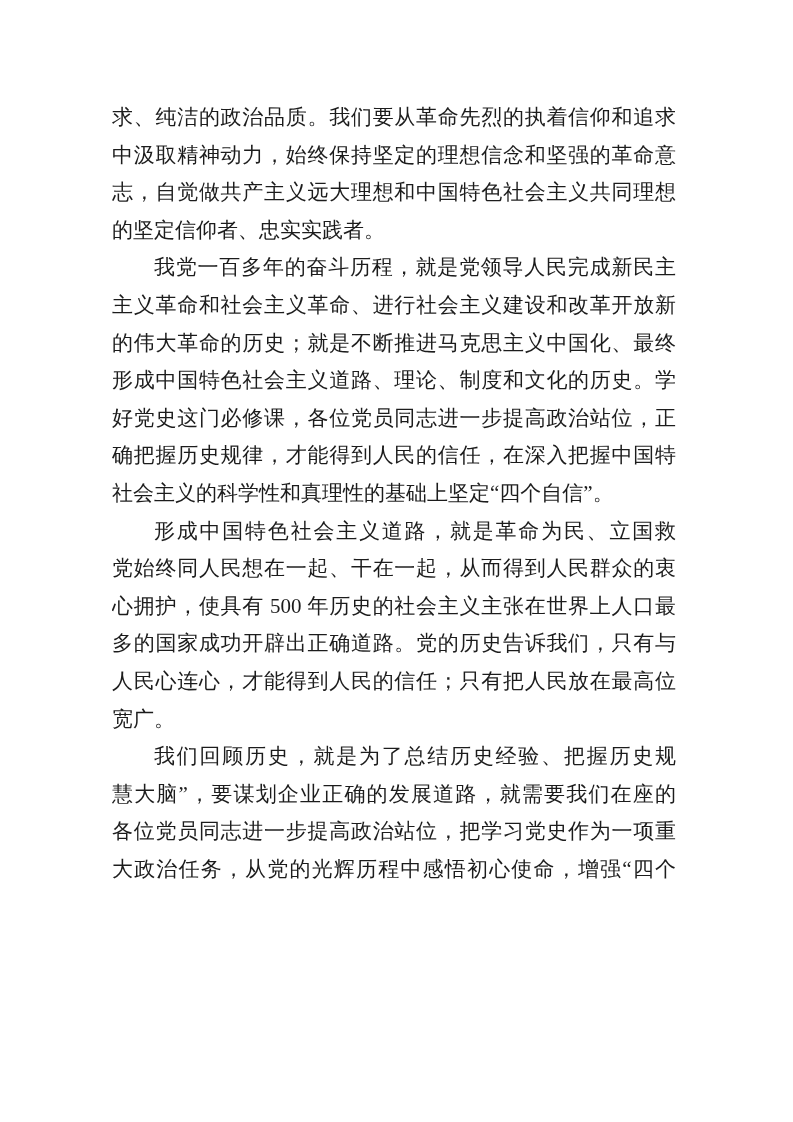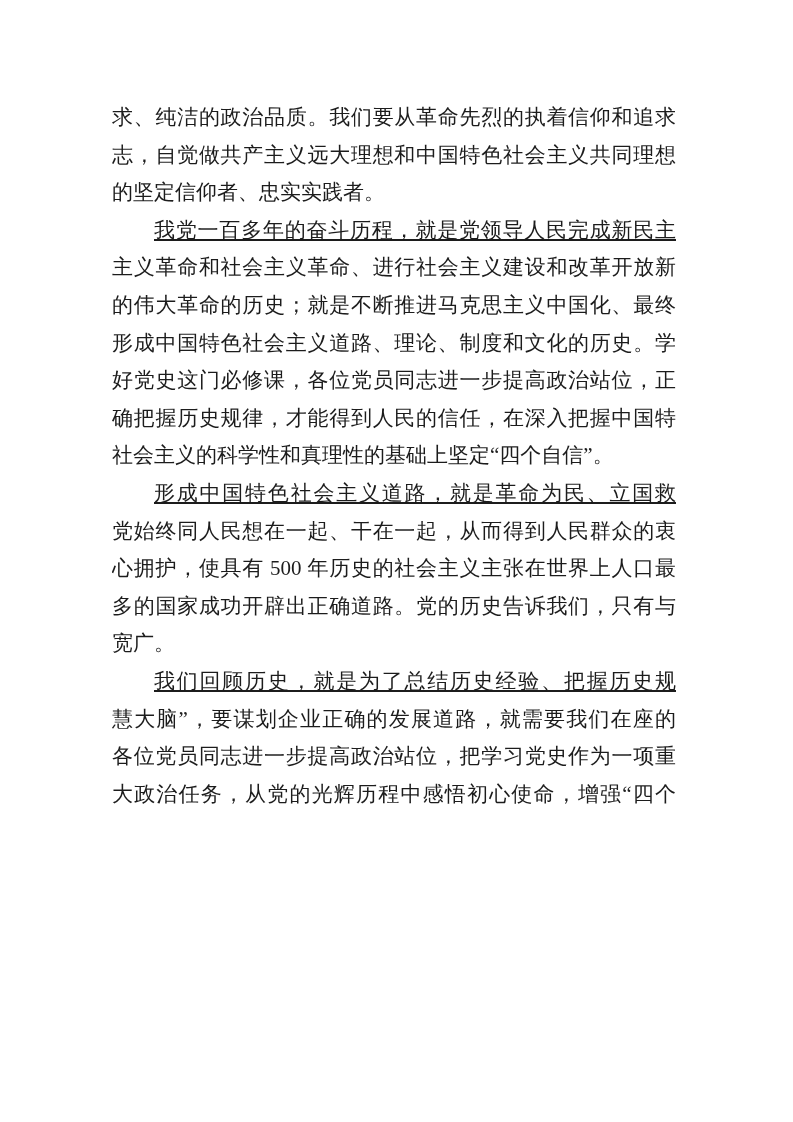--- a/index.html
+++ b/index.html
@@ -34,41 +34,42 @@
     text-align: justify;
     text-align-last: justify;
     overflow: hidden;
     letter-spacing: 0;
   }
   .line.para-end {
     text-align-last: left;
   }
   .line.indent {
     text-indent: 42px;
-    text-decoration: underline;
   }
 </style>
 </head>
 <body>
 
 <div class="page">
   <div class="doc-body" id="doc-body">
       <div class="line">求、纯洁的政治品质。我们要从革命先烈的执着信仰和追求</div>
+      <div class="line">中汲取精神动力，始终保持坚定的理想信念和坚强的革命意</div>
       <div class="line">志，自觉做共产主义远大理想和中国特色社会主义共同理想</div>
       <div class="line para-end">的坚定信仰者、忠实实践者。</div>
       <div class="line indent">我党一百多年的奋斗历程，就是党领导人民完成新民主</div>
       <div class="line">主义革命和社会主义革命、进行社会主义建设和改革开放新</div>
       <div class="line">的伟大革命的历史；就是不断推进马克思主义中国化、最终</div>
       <div class="line">形成中国特色社会主义道路、理论、制度和文化的历史。学</div>
       <div class="line">好党史这门必修课，各位党员同志进一步提高政治站位，正</div>
       <div class="line">确把握历史规律，才能得到人民的信任，在深入把握中国特色</div>
       <div class="line para-end">社会主义的科学性和真理性的基础上坚定“四个自信”。</div>
       <div class="line indent">形成中国特色社会主义道路，就是革命为民、立国救民、</div>
       <div class="line">党始终同人民想在一起、干在一起，从而得到人民群众的衷</div>
       <div class="line">心拥护，使具有 500 年历史的社会主义主张在世界上人口最</div>
       <div class="line">多的国家成功开辟出正确道路。党的历史告诉我们，只有与</div>
+      <div class="line">人民心连心，才能得到人民的信任；只有把人民放在最高位</div>
       <div class="line para-end">宽广。</div>
       <div class="line indent">我们回顾历史，就是为了总结历史经验、把握历史规律，</div>
       <div class="line">慧大脑”，要谋划企业正确的发展道路，就需要我们在座的</div>
       <div class="line">各位党员同志进一步提高政治站位，把学习党史作为一项重</div>
       <div class="line">大政治任务，从党的光辉历程中感悟初心使命，增强“四个</div>
     </div>
 </div>
 
 </body></html>

